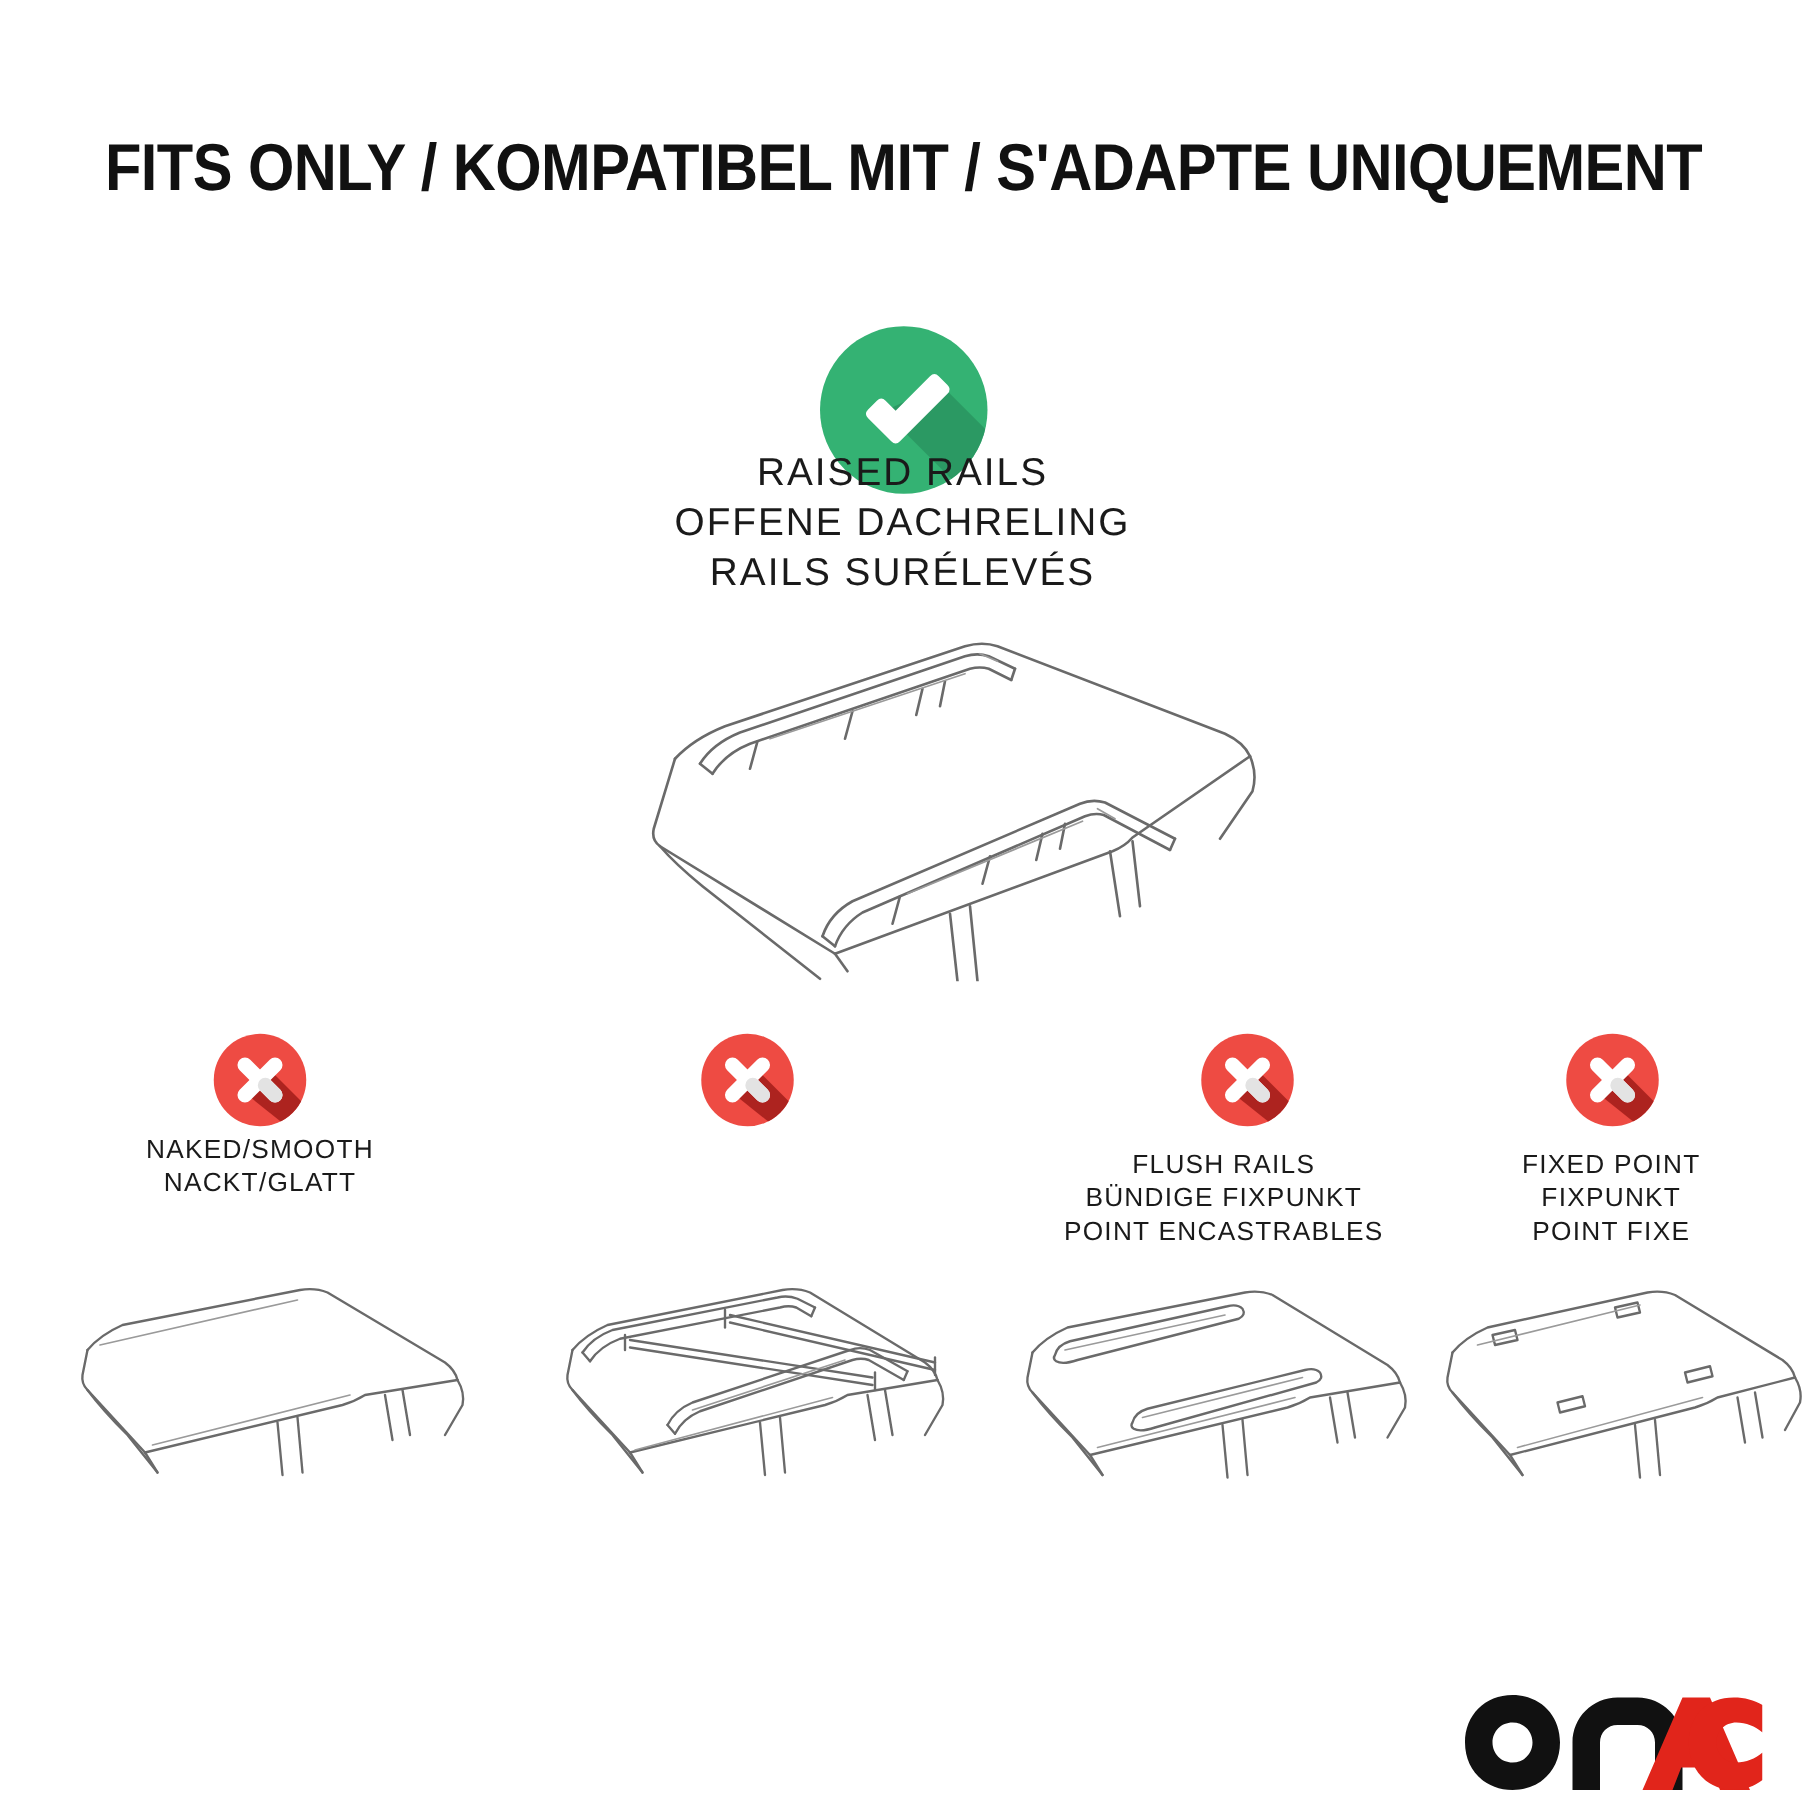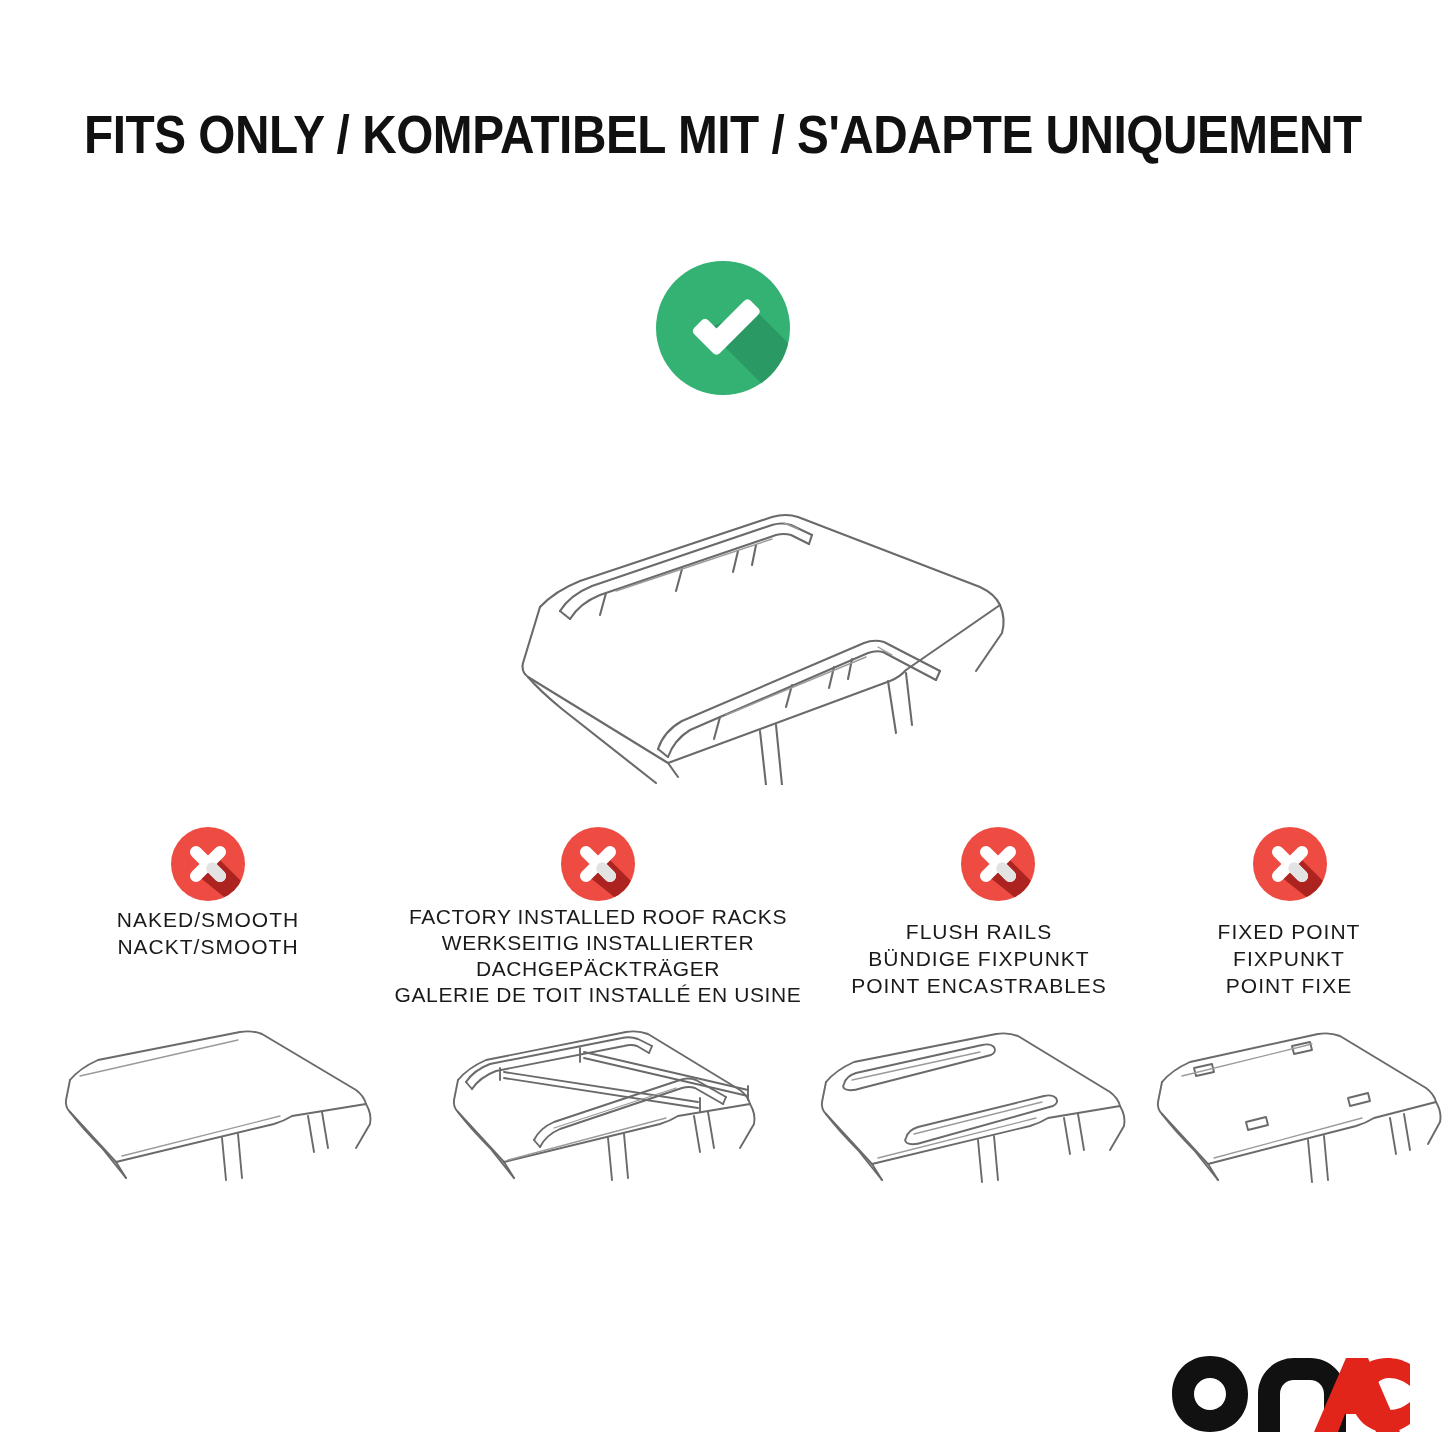--- a/index.html
+++ b/index.html
@@ -104,20 +104,25 @@
           </clipPath>
       </defs>
       <circle cx="73" cy="73" r="67" fill="#34b273"></circle>
       <g clip-path="url(#clipGreen)">
         <path d="M57 74 L68 85 L146 163 L146 96 L103 53 Z" fill="#2a9460" opacity="0.85"></path>
       </g>
       <path d="M44.5 72.5 L51.5 65.5 Q55 62 58.5 65.5 L66.5 73.5 L94 46 Q97.5 42.5 101 46 L108 53 Q111.5 56.5 108 60 L70 98 Q66.5 101.5 63 98 L44.5 79.5 Q41 76 44.5 72.5 Z" fill="#ffffff"></path>
     </svg>
   </div>
 
+  <div class="label-block label-main" style="left:372px; top:358px; width:700px;">
+    <span class="line">RAISED RAILS</span>
+    <span class="line">OFFENE DACHRELING</span>
+    <span class="line">RAILS SURÉLEVÉS</span>
+  </div>
 
   <div class="illu" style="left:420px; top:495px;">
     <svg width="620" height="290" viewBox="0 0 620 290" aria-hidden="true">
       <g fill="none" stroke="#6a6a6a" stroke-width="2.1" stroke-linecap="round" stroke-linejoin="round">
 
         <path d="M120 112 Q135 96 160 86 L352 22 Q366 18 378 22 L560 92 Q575 99 580 110"></path>
         <path d="M120 112 L103 168 Q101 177 108 182 L248 268"></path>
         <path d="M248 268 L470 186 Q480 182 486 175 L580 110"></path>
 
         <path d="M140 116 Q150 100 172 91 L352 30 Q362 27 371 30 L392 40"></path>
@@ -170,21 +175,21 @@
       <g fill="#ffffff">
         <rect x="17" y="34" width="46" height="12" rx="6" transform="rotate(45 40 40)"></rect>
         <rect x="17" y="34" width="46" height="12" rx="6" transform="rotate(-45 40 40)"></rect>
       </g>
       <rect x="40" y="34" width="23" height="12" rx="6" transform="rotate(45 40 40)" fill="#e3e3e3"></rect>
     </svg>
   </div>
 
   <div class="label-block label-sub" style="left:30px; top:906px; width:356px;">
     <span class="line">NAKED/SMOOTH</span>
-    <span class="line">NACKT/SMOOTH</span>
+    <span class="line">NACKT/GLATT</span>
   </div>
 
   <div class="illu" style="left:26px; top:1028px;">
     <svg width="360" height="215" viewBox="0 0 360 215" aria-hidden="true">
       <g fill="none" stroke="#6a6a6a" stroke-width="1.9" stroke-linecap="round" stroke-linejoin="round">
         <path d="M44 52 Q54 40 72 32 L214 4 Q226 2 236 6 L330 62 Q338 68 340 76"></path>
         <path d="M44 52 L40 72 Q39 79 44 84 L90 134"></path>
         <path d="M90 134 L248 96 Q258 93 266 88 L340 76"></path>
         <path d="M44 84 Q56 100 76 120 L100 150"></path>
         <path d="M90 134 L100 150"></path>
@@ -213,26 +218,20 @@
         <path d="M35 41 L46 30 L80 64 L80 92 L30 52 Z" fill="#a51f1c" opacity="0.9"></path>
       </g>
       <g fill="#ffffff">
         <rect x="17" y="34" width="46" height="12" rx="6" transform="rotate(45 40 40)"></rect>
         <rect x="17" y="34" width="46" height="12" rx="6" transform="rotate(-45 40 40)"></rect>
       </g>
       <rect x="40" y="34" width="23" height="12" rx="6" transform="rotate(45 40 40)" fill="#e3e3e3"></rect>
     </svg>
   </div>
 
-  <div class="label-block label-sub-narrow" style="left:370px; top:904px; width:456px;">
-    <span class="line">FACTORY INSTALLED ROOF RACKS</span>
-    <span class="line">WERKSEITIG INSTALLIERTER</span>
-    <span class="line">DACHGEPÄCKTRÄGER</span>
-    <span class="line">GALERIE DE TOIT INSTALLÉ EN USINE</span>
-  </div>
 
   <div class="illu" style="left:408px; top:1018px;">
     <svg width="360" height="225" viewBox="0 0 360 225" aria-hidden="true">
       <g fill="none" stroke="#6a6a6a" stroke-width="1.9" stroke-linecap="round" stroke-linejoin="round">
 
         <path d="M50 62 Q60 50 78 42 L218 14 Q230 12 240 16 L332 72 Q340 78 342 86"></path>
         <path d="M50 62 L46 82 Q45 89 50 94 L96 144"></path>
         <path d="M96 144 L252 106 Q262 103 270 98 L342 86"></path>
         <path d="M50 94 Q62 110 82 130 L106 160"></path>
         <path d="M96 144 L106 160"></path>

